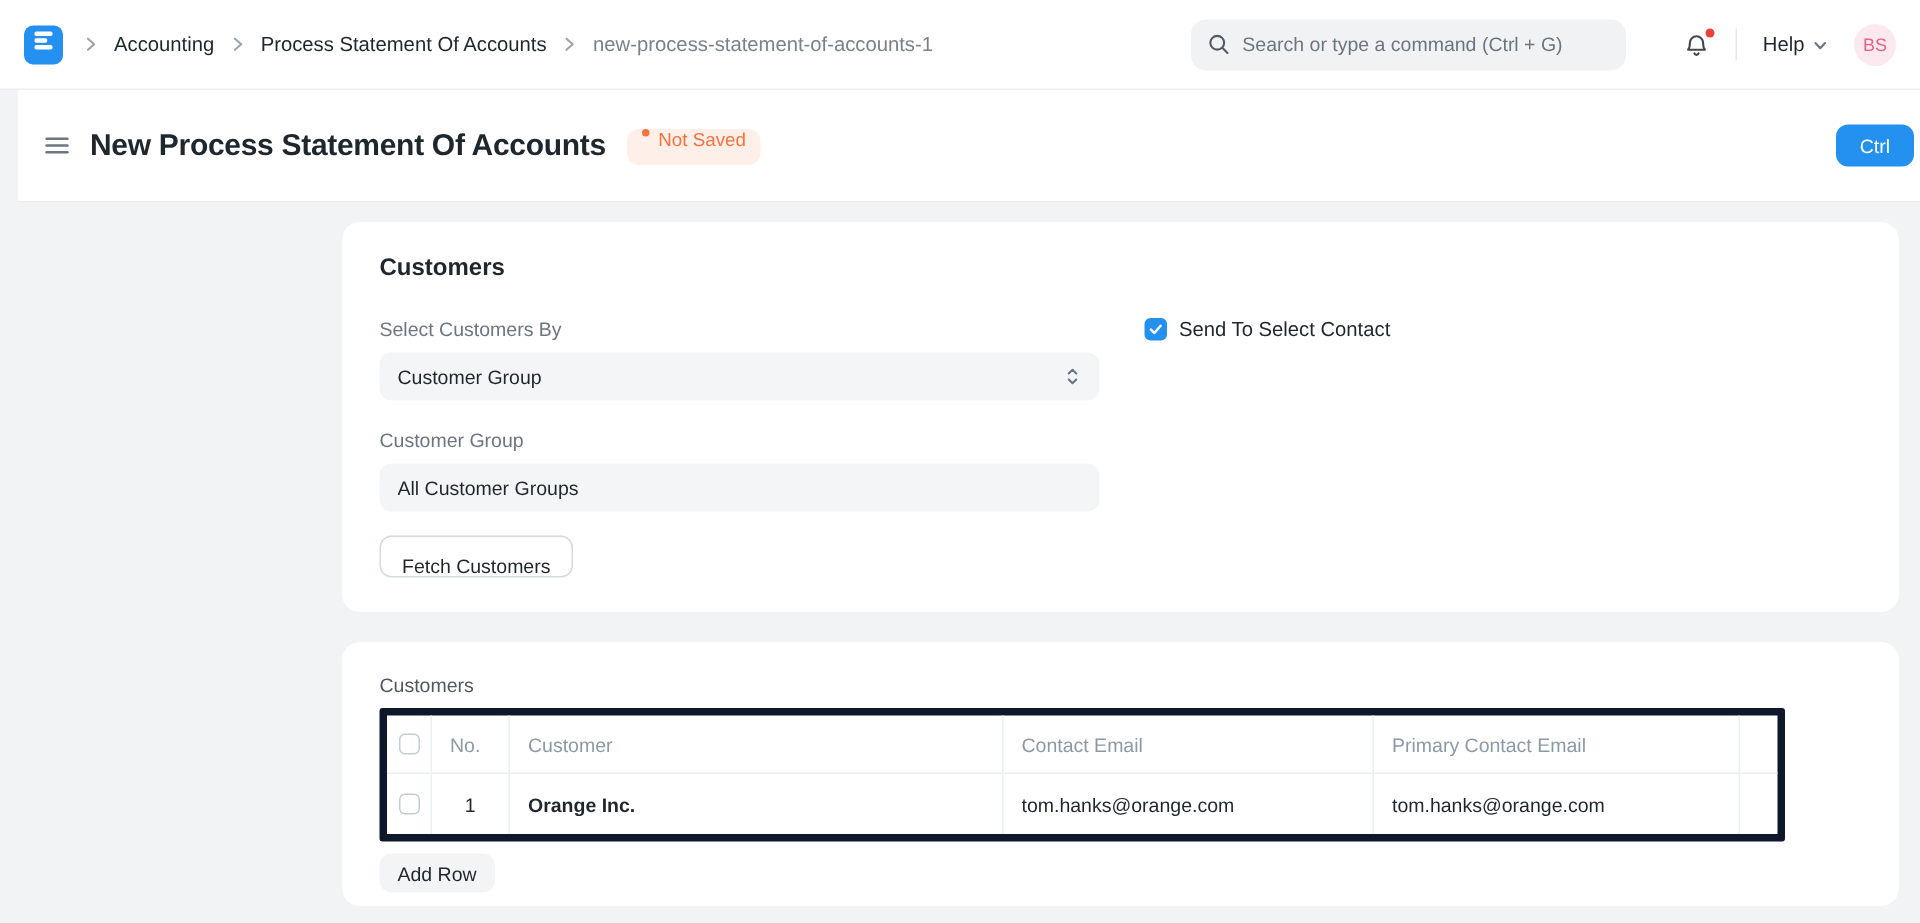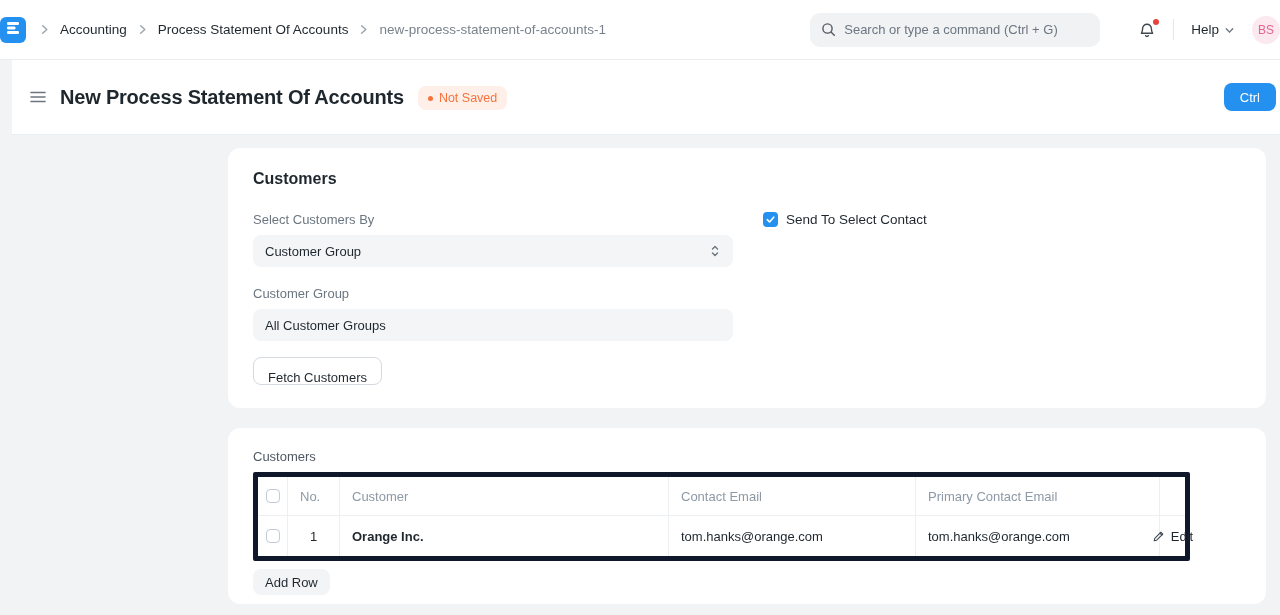--- a/index.html
+++ b/index.html
@@ -7,21 +7,21 @@
   body {
     font-family: "Liberation Sans", sans-serif;
     background: #f2f3f5;
     color: #1f272e;
     position: relative;
   }
   
   .navbar {
     position: absolute; top: 0; left: 0; width: 1280px; height: 60px;
     background: #ffffff; border-bottom: 1px solid #ebeef0;
-    display: flex; align-items: center; padding: 0 0;
+    display: flex; align-items: center; padding: 0 16px;
   }
   .logo {
     width: 26px; height: 26px; border-radius: 6px; background: #2490ef;
     display: flex; align-items: center; justify-content: center; flex: none;
     cursor: pointer;
   }
   .breadcrumb { display: flex; align-items: center; gap: 9px; margin-left: 12px; font-size: 13.5px; }
   .crumb-sep { display: flex; color: #9aa4ad; }
   .crumb { color: #1f272e; text-decoration: none; cursor: pointer; white-space: nowrap; }
   .crumb.muted { color: #79828b; }
@@ -52,21 +52,21 @@
   .page-head {
     position: absolute; top: 60px; left: 12px; width: 1280px; height: 75px;
     background: #ffffff; border-bottom: 1px solid #ebeef0;
     display: flex; align-items: center; padding: 0 16px;
   }
   .menu-btn { display: flex; color: #6c7680; cursor: pointer; flex: none; }
   .page-title { font-size: 20px; font-weight: 700; color: #1f272e; margin-left: 12px; letter-spacing: -0.2px; }
   .status-badge {
     margin-left: 14px; margin-top: 2px; height: 24px; padding: 0 10px; border-radius: 8px;
     background: #fef0e8; color: #f8723e; font-size: 12.5px;
-    display: flex; align-items: center; gap: 6px; white-space: nowrap;
+    display: flex; align-items: flex-start; gap: 6px; white-space: nowrap;
   }
   .status-dot { width: 5px; height: 5px; border-radius: 50%; background: #f8723e; }
   .save-btn {
     margin-left: auto; height: 28px; padding: 0 16px; border: none; border-radius: 8px;
     background: #2490ef; color: #ffffff; font-size: 13px; font-weight: 500;
     font-family: "Liberation Sans", sans-serif; cursor: pointer;
   }
   
   .content { position: absolute; top: 148px; left: 228px; width: 1038px; }
   .card {
@@ -277,29 +277,18 @@
       <div class="cell body-cell center">1</div>
       <div class="cell body-cell">
         <span class="cust-name ellipsis">Orange Inc.</span>
       </div>
       <div class="cell body-cell">
         <span class="ellipsis">tom.hanks@orange.com</span>
       </div>
       <div class="cell body-cell">
         <span class="ellipsis">tom.hanks@orange.com</span>
       </div>
-      <div class="cell body-cell center">
-        <span class="edit-btn">
-          <span class="pencil">
-            <svg width="13" height="13" viewBox="0 0 14 14" fill="none" stroke="currentColor" stroke-width="1.2" stroke-linecap="round" stroke-linejoin="round">
-                <path d="M9.6 2.4l2 2L5 11l-2.6.6L3 9l6.6-6.6z"></path>
-                <path d="M8.6 3.4l2 2"></path>
-              </svg>
-          </span>
-          <span>Edit</span>
-        </span>
-      </div>
     </div>
 
     <button class="addrow-btn">Add Row</button>
   </section>
 
 </main>
 
 </body></html>

